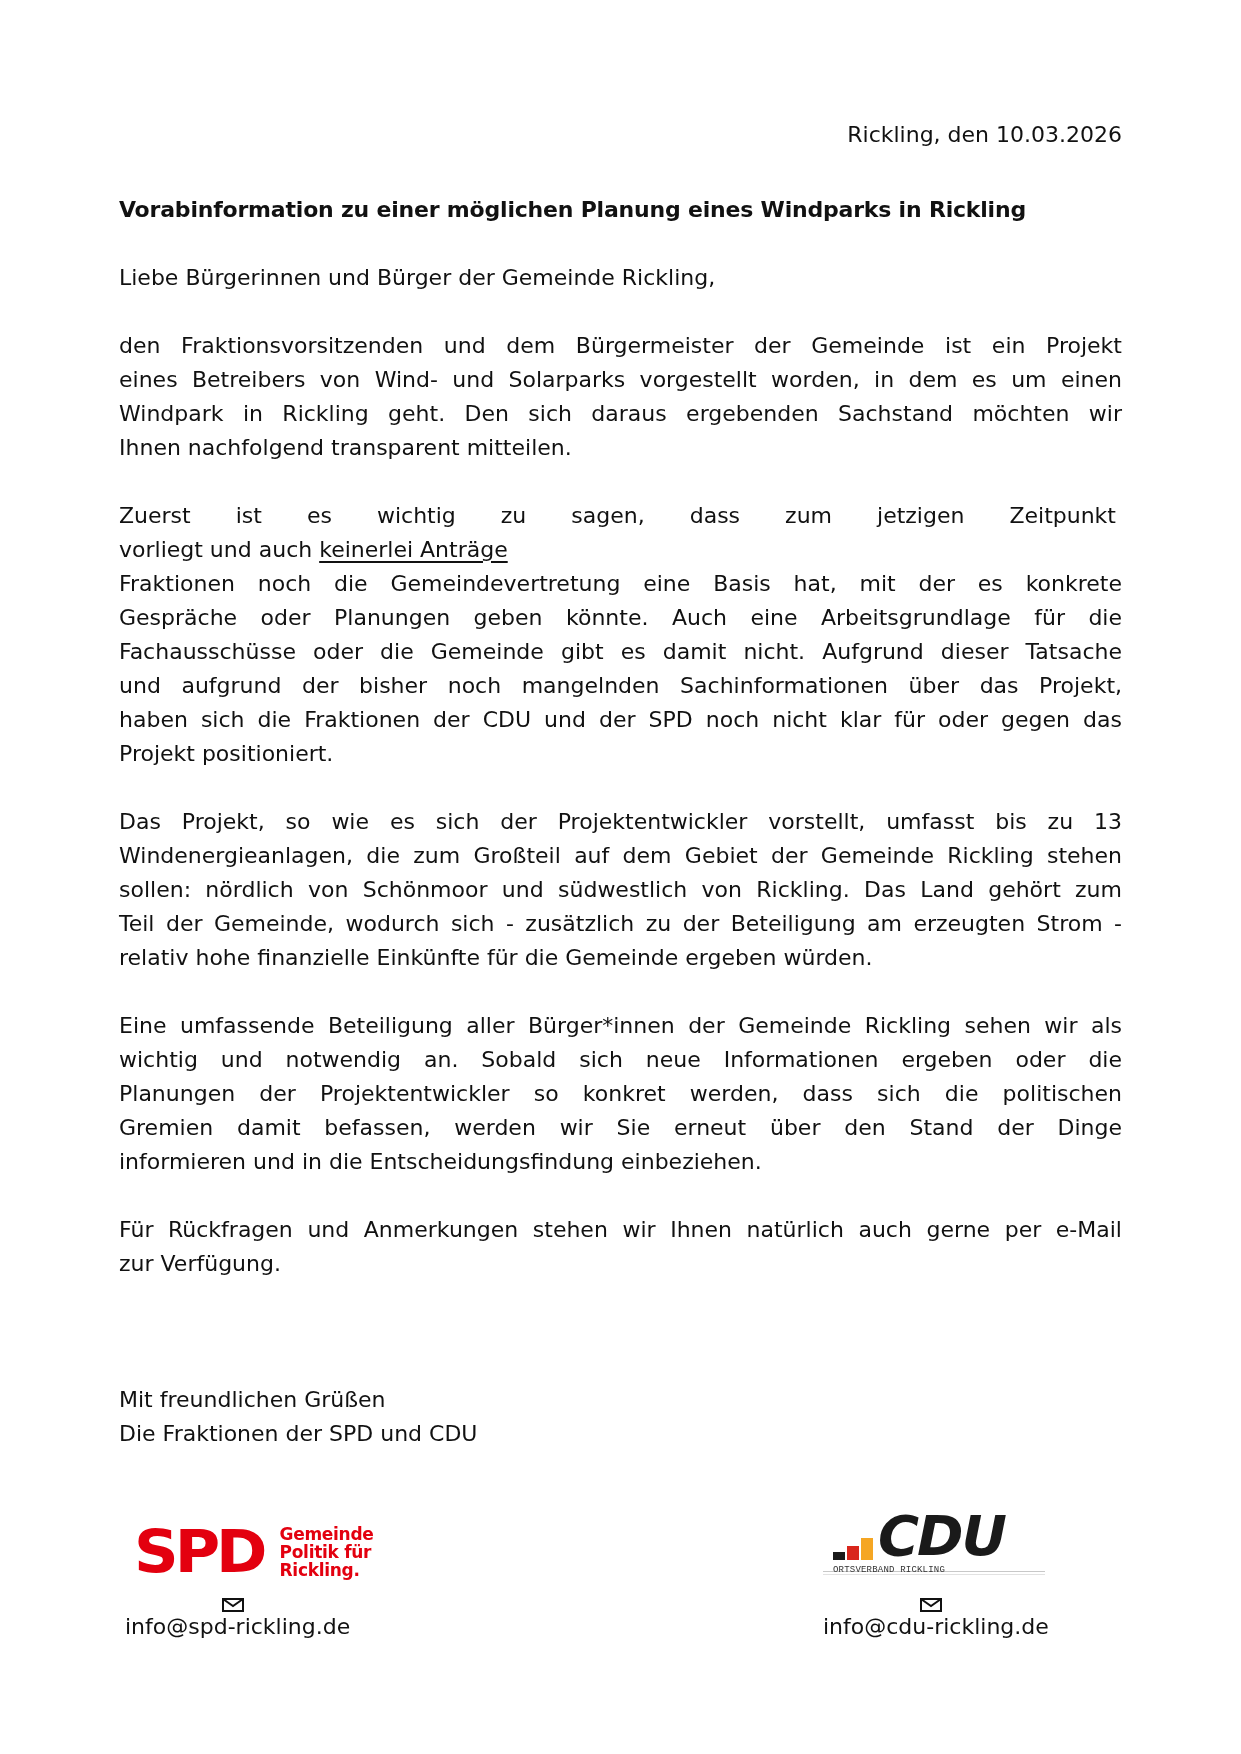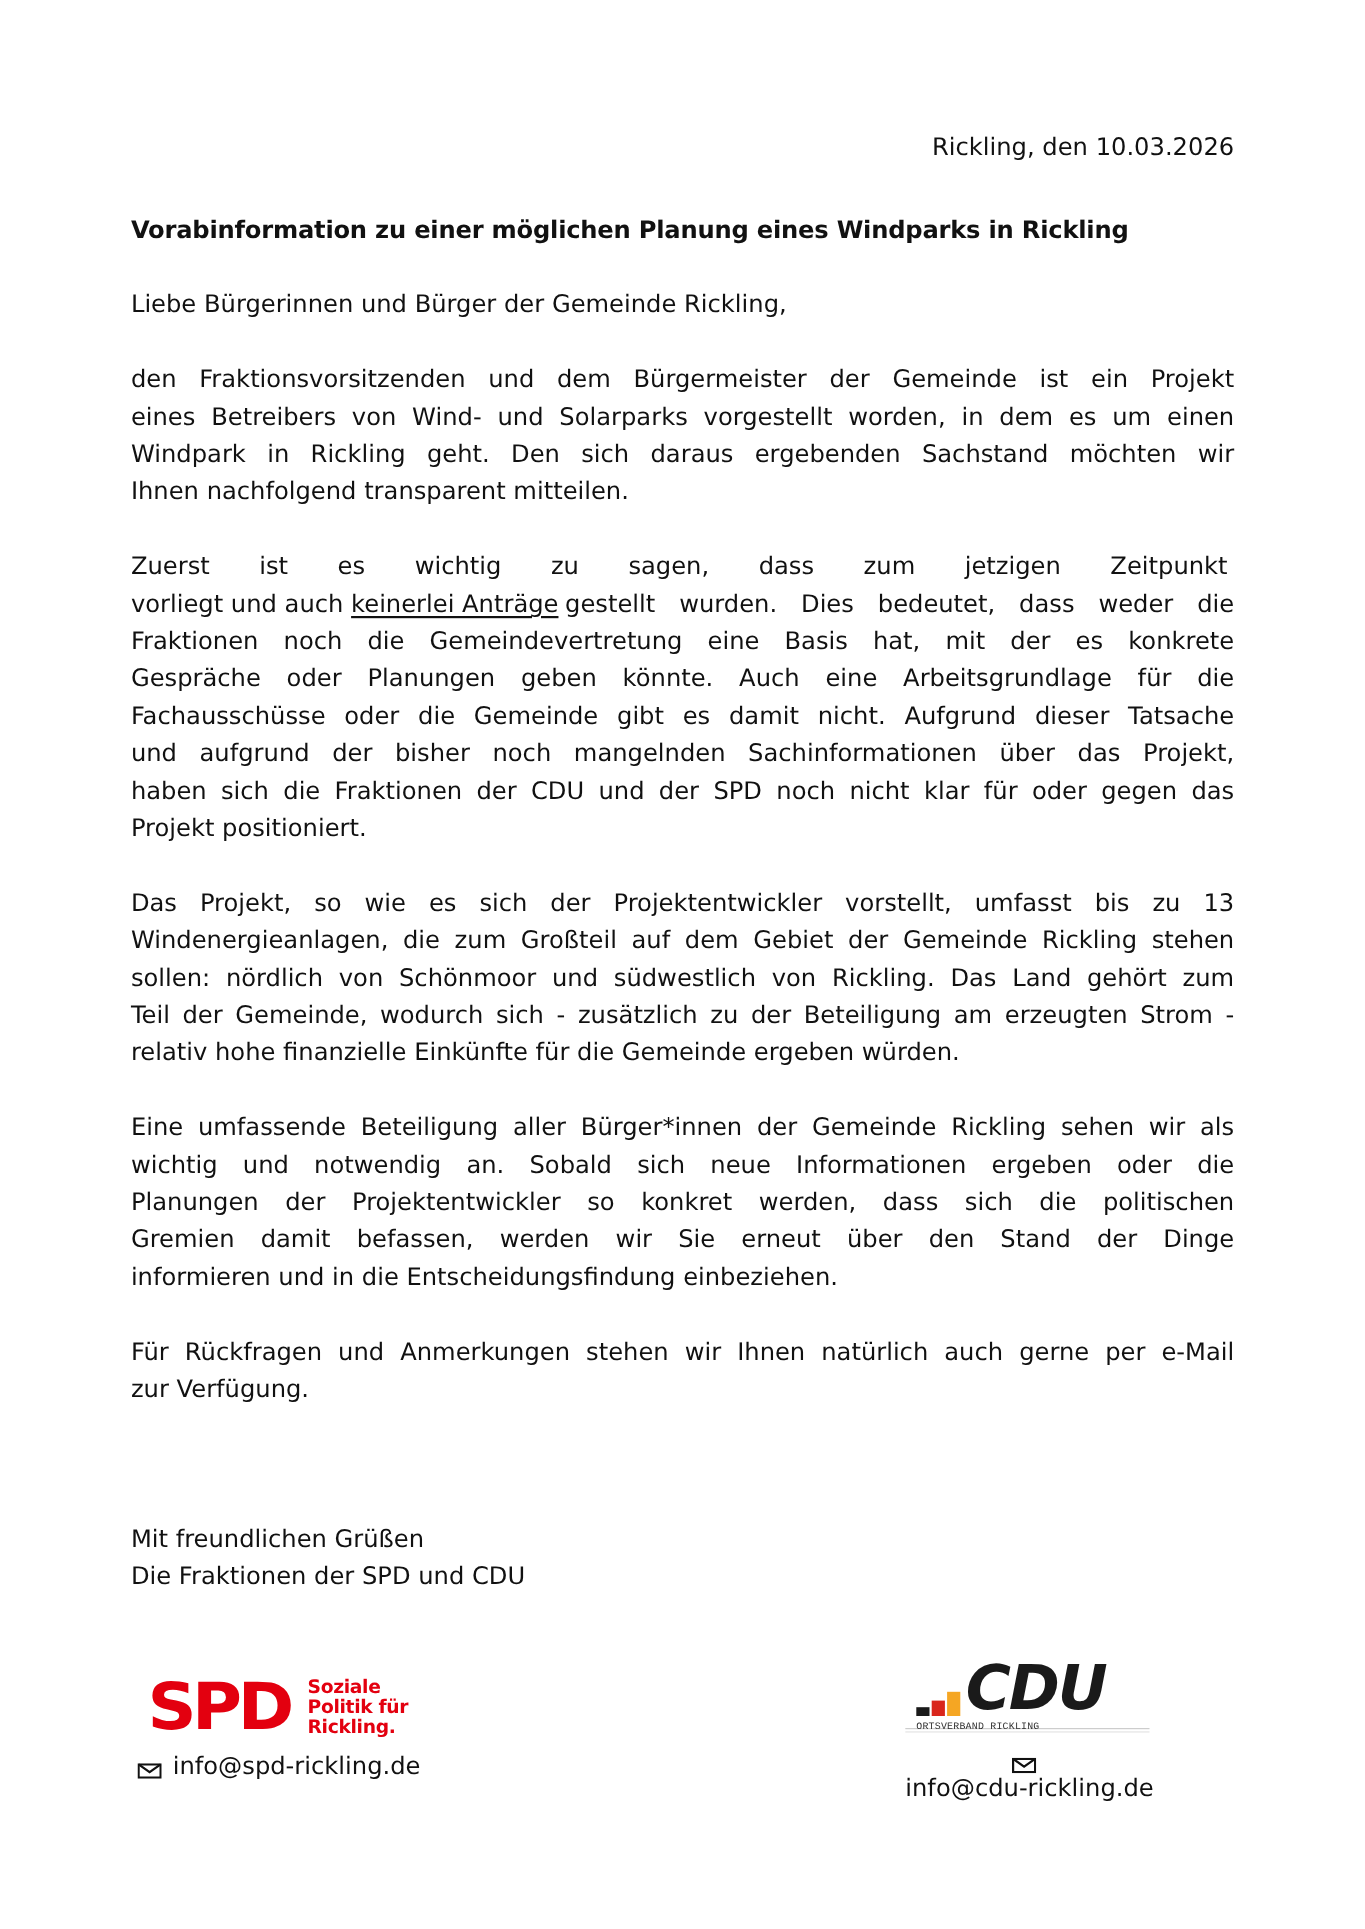--- a/index.html
+++ b/index.html
@@ -50,21 +50,20 @@
     <div class="line" style="top:431px;">Ihnen nachfolgend transparent mitteilen.</div>
   </div>
 
   <div>
     <div class="line" style="top:499px; display:flex; justify-content:space-between;">
       <span style="flex:1; text-align:justify; text-align-last:justify; padding-right:6px;">Zuerst ist es wichtig zu sagen, dass zum jetzigen Zeitpunkt </span>
     </div>
     <div class="line" style="top:533px; display:flex;">
       <span style="white-space:pre;">vorliegt und auch </span>
       <span class="u">keinerlei Anträge</span>
-      <span style="flex:1; text-align:justify; text-align-last:justify; white-space:normal; padding-left:6px;"> gestellt wurden. Dies bedeutet, dass weder die</span>
     </div>
     <div class="line just" style="top:567px;">Fraktionen noch die Gemeindevertretung eine Basis hat, mit der es konkrete</div>
     <div class="line just" style="top:601px;">Gespräche oder Planungen geben könnte. Auch eine Arbeitsgrundlage für die</div>
     <div class="line just" style="top:635px;">Fachausschüsse oder die Gemeinde gibt es damit nicht. Aufgrund dieser Tatsache</div>
     <div class="line just" style="top:669px;">und aufgrund der bisher noch mangelnden Sachinformationen über das Projekt,</div>
     <div class="line just" style="top:703px;">haben sich die Fraktionen der CDU und der SPD noch nicht klar für oder gegen das</div>
     <div class="line" style="top:737px;">Projekt positioniert.</div>
   </div>
 
   <div>
@@ -87,27 +86,27 @@
     <div class="line just" style="top:1213px;">Für Rückfragen und Anmerkungen stehen wir Ihnen natürlich auch gerne per e-Mail</div>
     <div class="line" style="top:1247px;">zur Verfügung.</div>
   </div>
 
   <div class="line" style="top:1383px;">Mit freundlichen Grüßen</div>
   <div class="line" style="top:1417px;">Die Fraktionen der SPD und CDU</div>
 
   <div class="spd-logo">
     <span class="spd-word">SPD</span>
     <div class="spd-tag">
-      <div>Soziale</div>
+      <div>Gemeinde</div>
       <div>Politik für</div>
       <div>Rickling.</div>
     </div>
   </div>
 
-  <div class="contact" style="left:125px; top:1592px;">
+  <div class="contact" style="left:125px; top:1592px;flex-direction:column;">
     <svg class="env" viewBox="0 0 22 14">
       <rect x="1" y="1" width="20" height="12" fill="none" stroke="#111" stroke-width="2"></rect>
       <polyline points="1,1 11,8 21,1" fill="none" stroke="#111" stroke-width="2"></polyline>
     </svg>
     <span>info@spd-rickling.de</span>
   </div>
 
   <div class="cdu-logo">
     <div class="cdu-bars">
       <div class="bar" style="height:8px; background:#1a1a1a;"></div>

